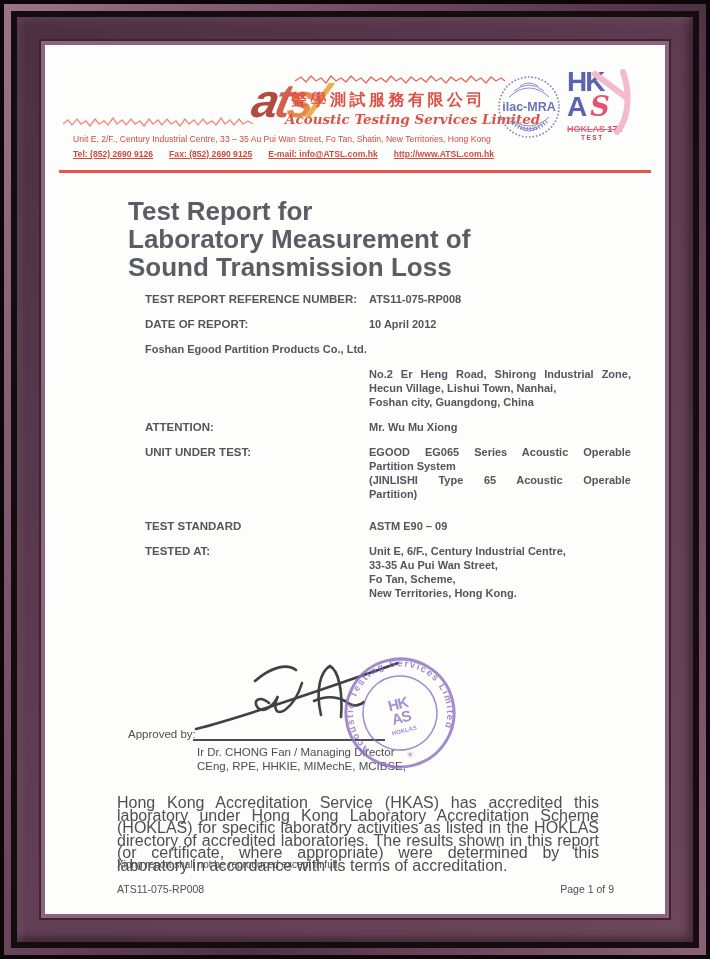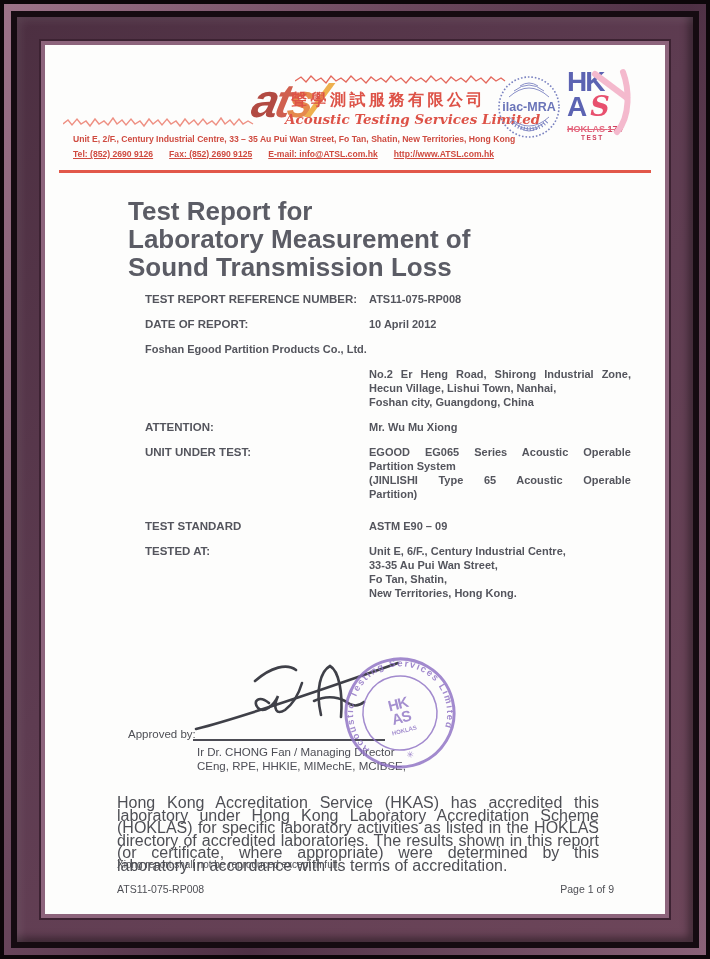--- a/index.html
+++ b/index.html
@@ -20,21 +20,21 @@
   .zigzag{position:absolute;}
   .atsl-logo{position:absolute;left:208px;top:32px;font-weight:bold;font-style:italic;
              font-size:47px;line-height:1;letter-spacing:-3px;transform:skewX(-12deg);}
   .atsl-logo .l1{color:#b24a42;}
   .atsl-logo .l2{color:#d0604f;}
   .atsl-logo .l3{color:#e5894d;}
   .atsl-logo .l4{color:#eeb04e;display:inline-block;transform:skewX(-18deg);}
   .cn-name{position:absolute;left:246px;top:45px;font-size:16px;font-weight:bold;color:#dd5247;letter-spacing:3.5px;white-space:nowrap;}
   .en-name{position:absolute;left:240px;top:66px;font-family:"DejaVu Serif","Liberation Serif",serif;
            font-style:italic;font-weight:bold;font-size:13.5px;color:#dd5247;white-space:nowrap;}
-  .addr1{position:absolute;left:28px;top:89px;font-size:8.6px;font-weight:bold;color:#cf4b40;white-space:nowrap;}
+  .addr1{position:absolute;left:28px;top:89px;font-size:8.6px;font-weight:normal;color:#cf4b40;white-space:nowrap;}
   .addr2{position:absolute;left:28px;top:104px;font-size:8.6px;font-weight:bold;color:#cf4b40;white-space:nowrap;}
   .addr2 span{margin-right:16px;text-decoration:underline;}
   .header-rule{position:absolute;left:14px;right:14px;top:125px;height:2.5px;background:#e2584a;}
   .ilac{position:absolute;left:452px;top:30px;}
   .hkas{position:absolute;left:522px;top:26px;width:80px;}
   .hkas-hk{font-size:28px;line-height:.82;font-weight:900;color:#5c63b2;letter-spacing:-2px;}
   .hkas-row2{position:relative;font-size:28px;line-height:.9;font-weight:900;color:#5c63b2;letter-spacing:-2px;}
   .hkas-s{font-family:"DejaVu Serif",serif;font-style:italic;font-weight:bold;color:#e8506e;font-size:27px;margin-left:5px;}
   .hkas-pin{position:absolute;left:24px;top:-26px;}
   .hkas-hoklas{margin-top:5px;font-size:9px;font-weight:bold;color:#e4677e;text-decoration:line-through;white-space:nowrap;}
@@ -170,21 +170,21 @@
           <div class="field-label">TEST STANDARD</div>
           <div class="field-value">
                     <span class="vline">ASTM E90 – 09</span>
                   </div>
         </div>
         <div class="field-row">
           <div class="field-label">TESTED AT:</div>
           <div class="field-value">
             <span class="vline">Unit E, 6/F., Century Industrial Centre,</span>
             <span class="vline">33-35 Au Pui Wan Street,</span>
-            <span class="vline">Fo Tan, Shatin,</span>
+            <span class="vline">Fo Tan, Scheme,</span>
             <span class="vline">New Territories, Hong Kong.</span>
           </div>
         </div>
       </div>
 
       <svg class="sig-svg" width="216" height="82">
         <g fill="none" stroke="#3f4048" stroke-width="2.6" stroke-linecap="round">
           <path d="M3,74 C50,62 120,38 205,8"></path>
           <path d="M62,26 C78,12 94,8 103,15"></path>
           <path d="M76,48 C66,40 59,46 65,53 C71,59 81,50 85,41 C79,55 84,60 92,55 C100,49 106,38 109,28"></path>

